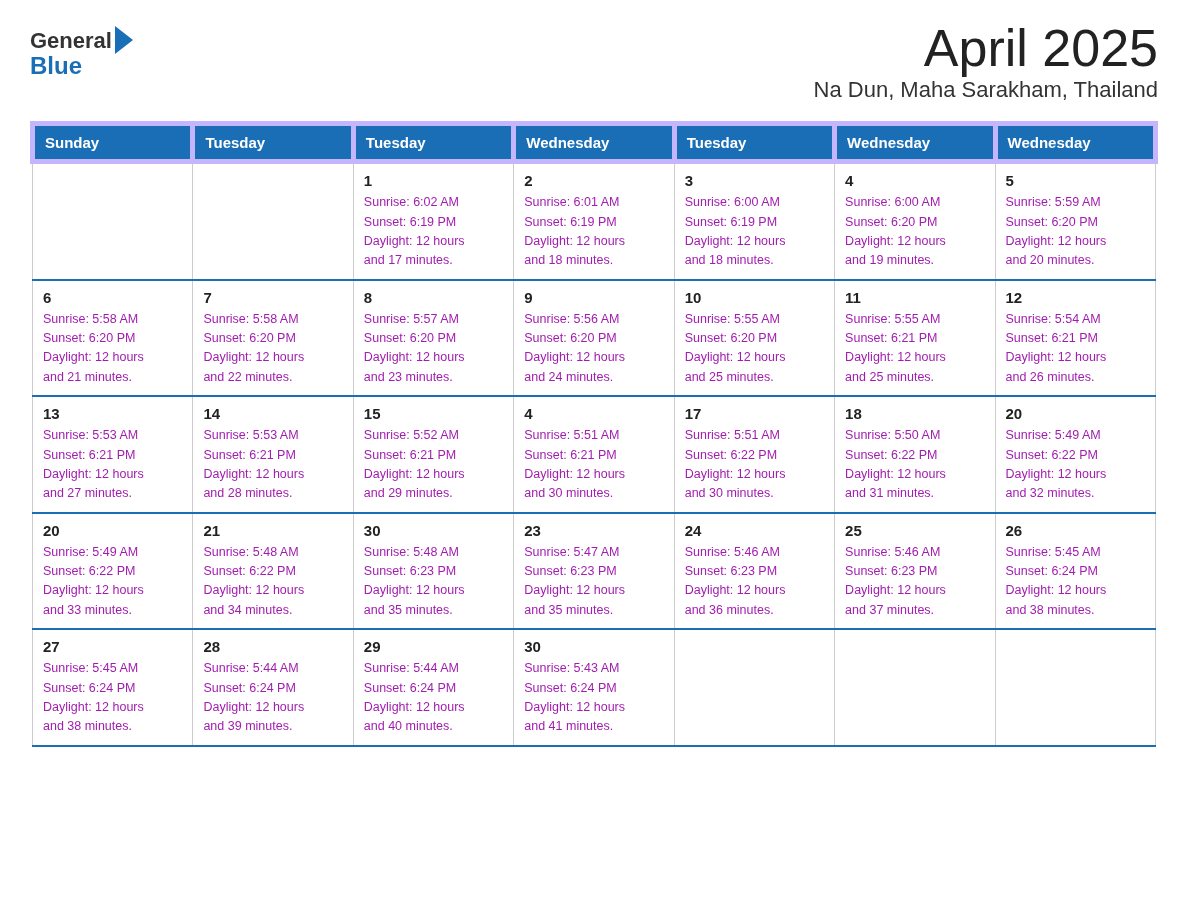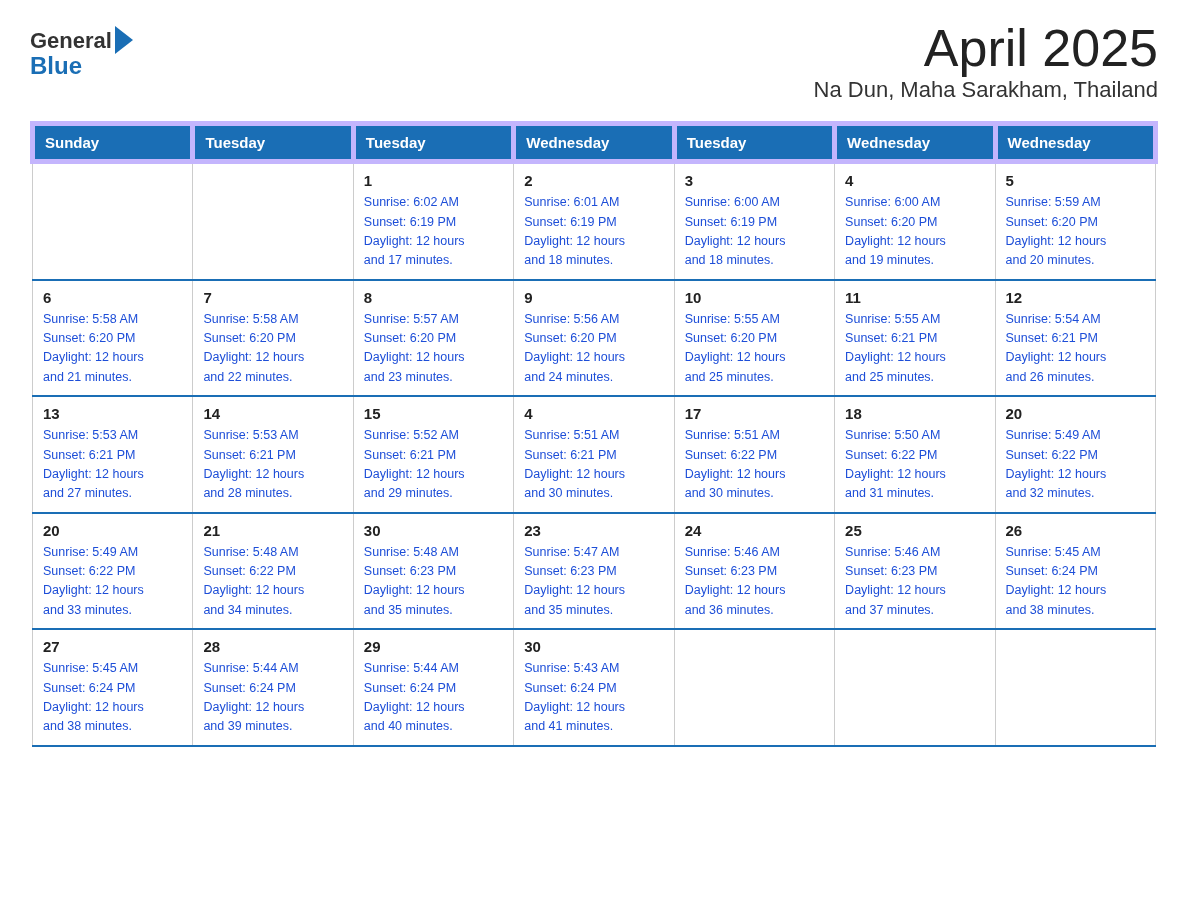--- a/index.html
+++ b/index.html
@@ -91,21 +91,21 @@
       border-bottom: 2px solid #1a6eb5;
     }
     .day-number {
       font-size: 15px;
       font-weight: bold;
       color: #222;
       margin-bottom: 4px;
     }
     .day-info {
       font-size: 12.5px;
-      color: #1d4ed8;
+      color: #a21caf;
       line-height: 1.55;
     }
     .empty-cell {
       background: #fff;
     }
   </style>
 </head>
 <body>
 
 <div class="header">

